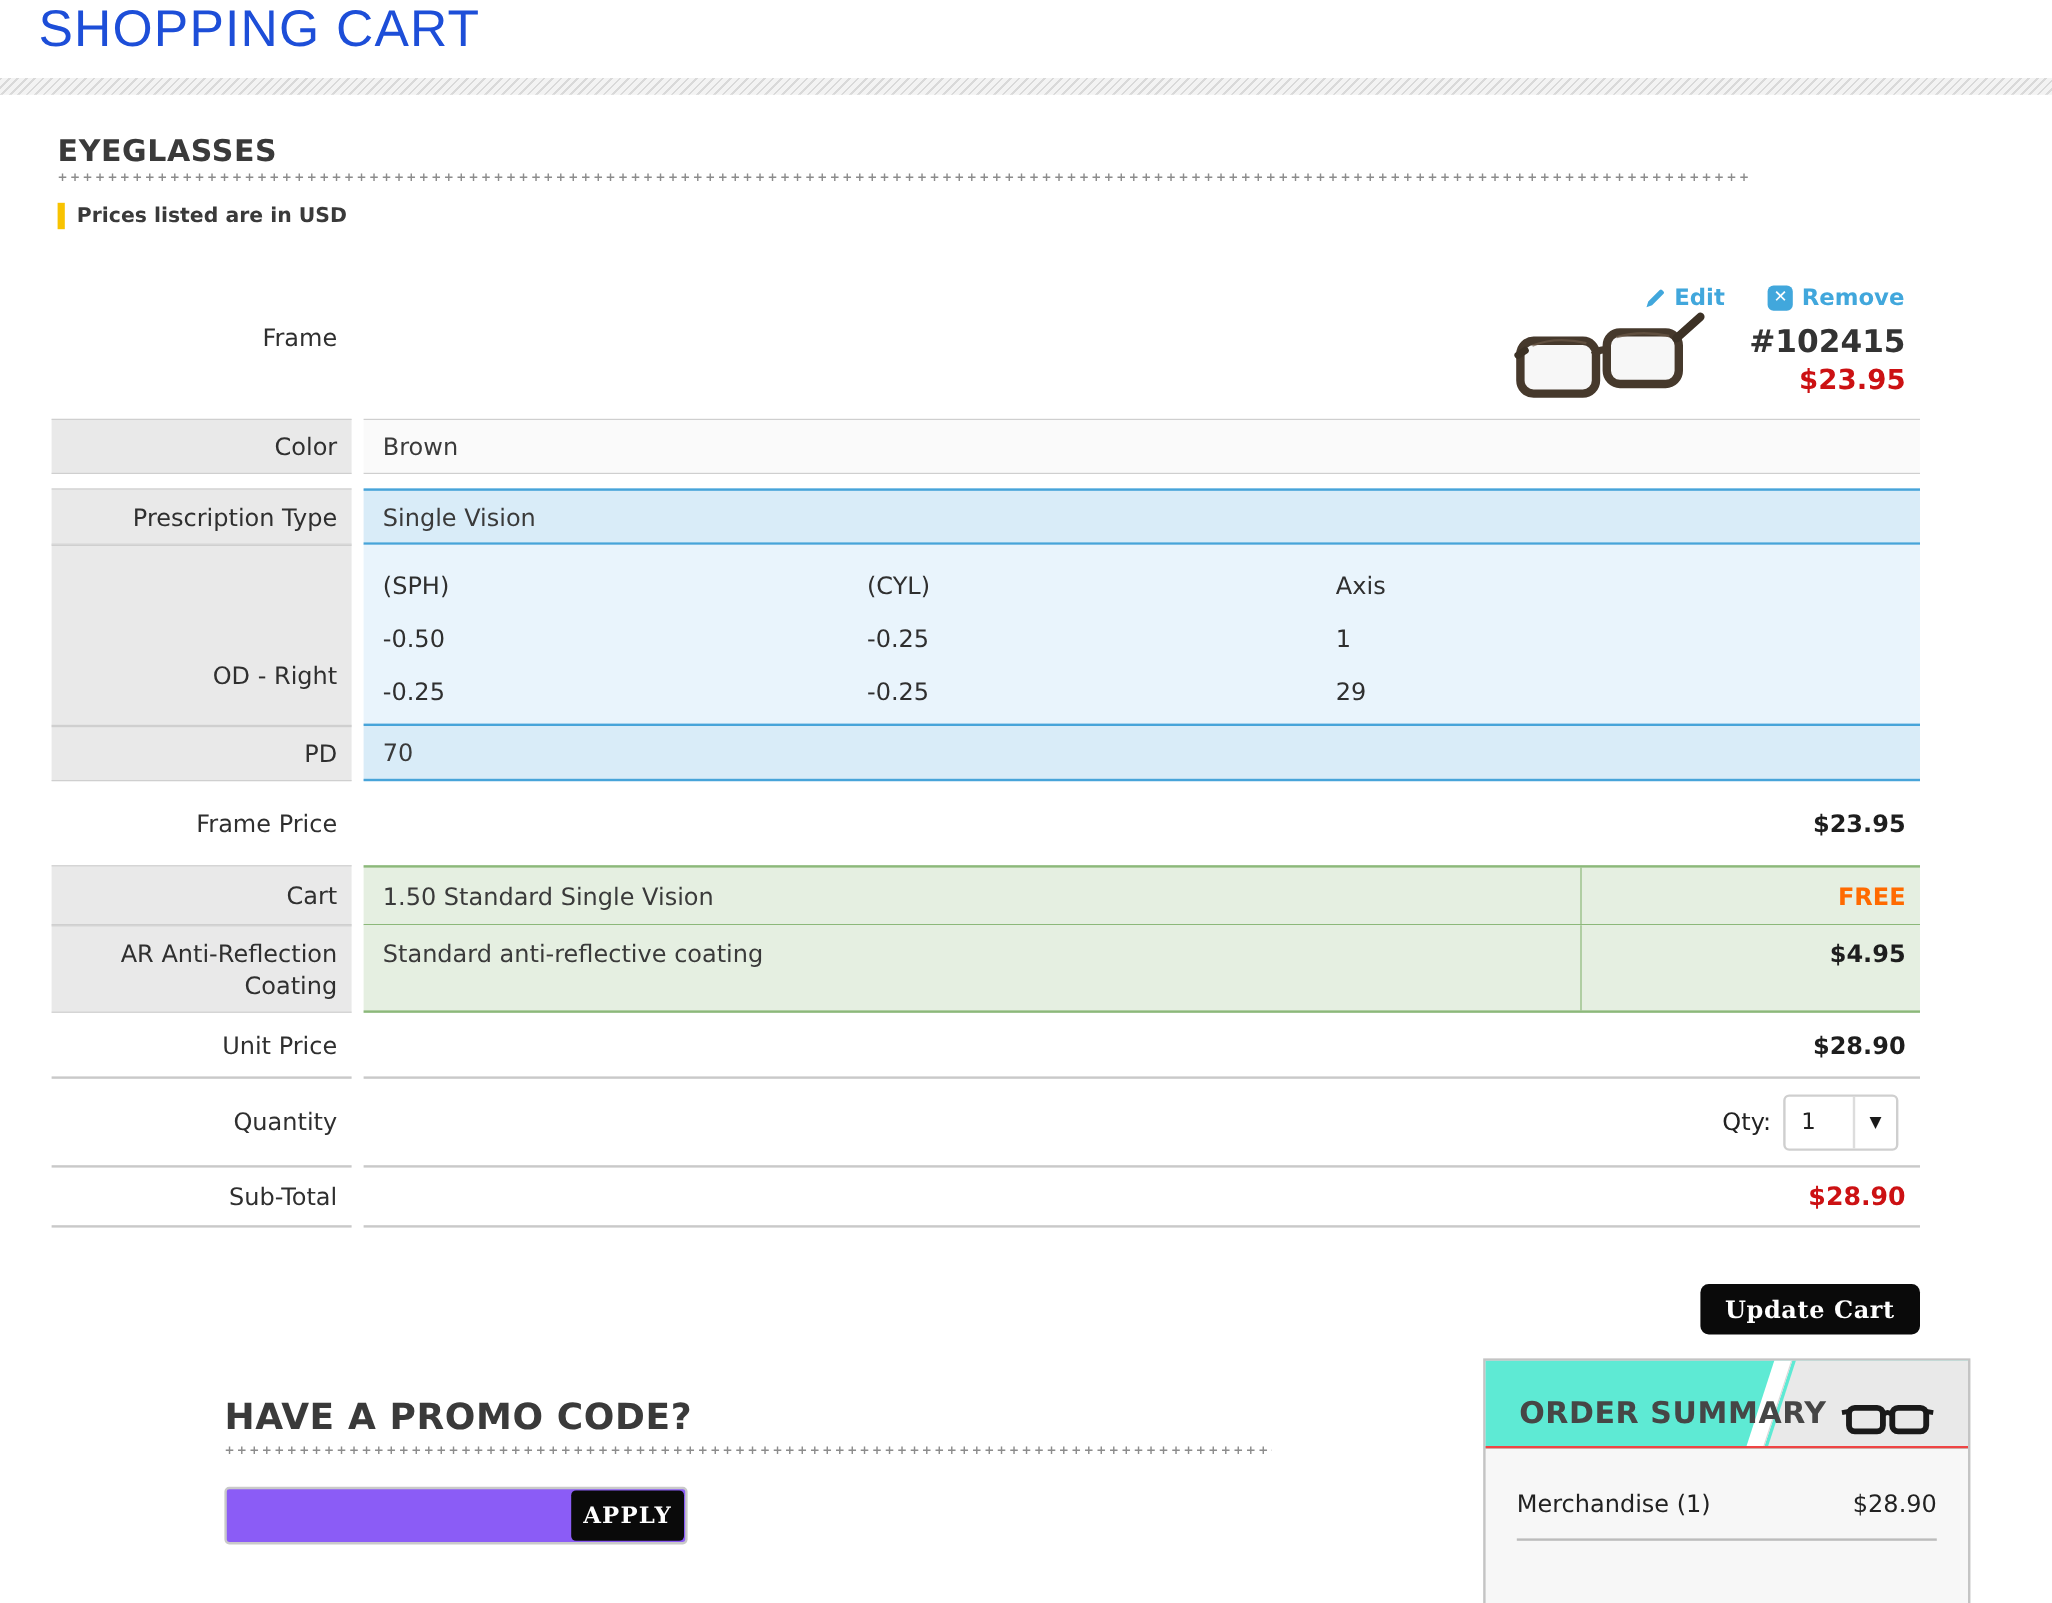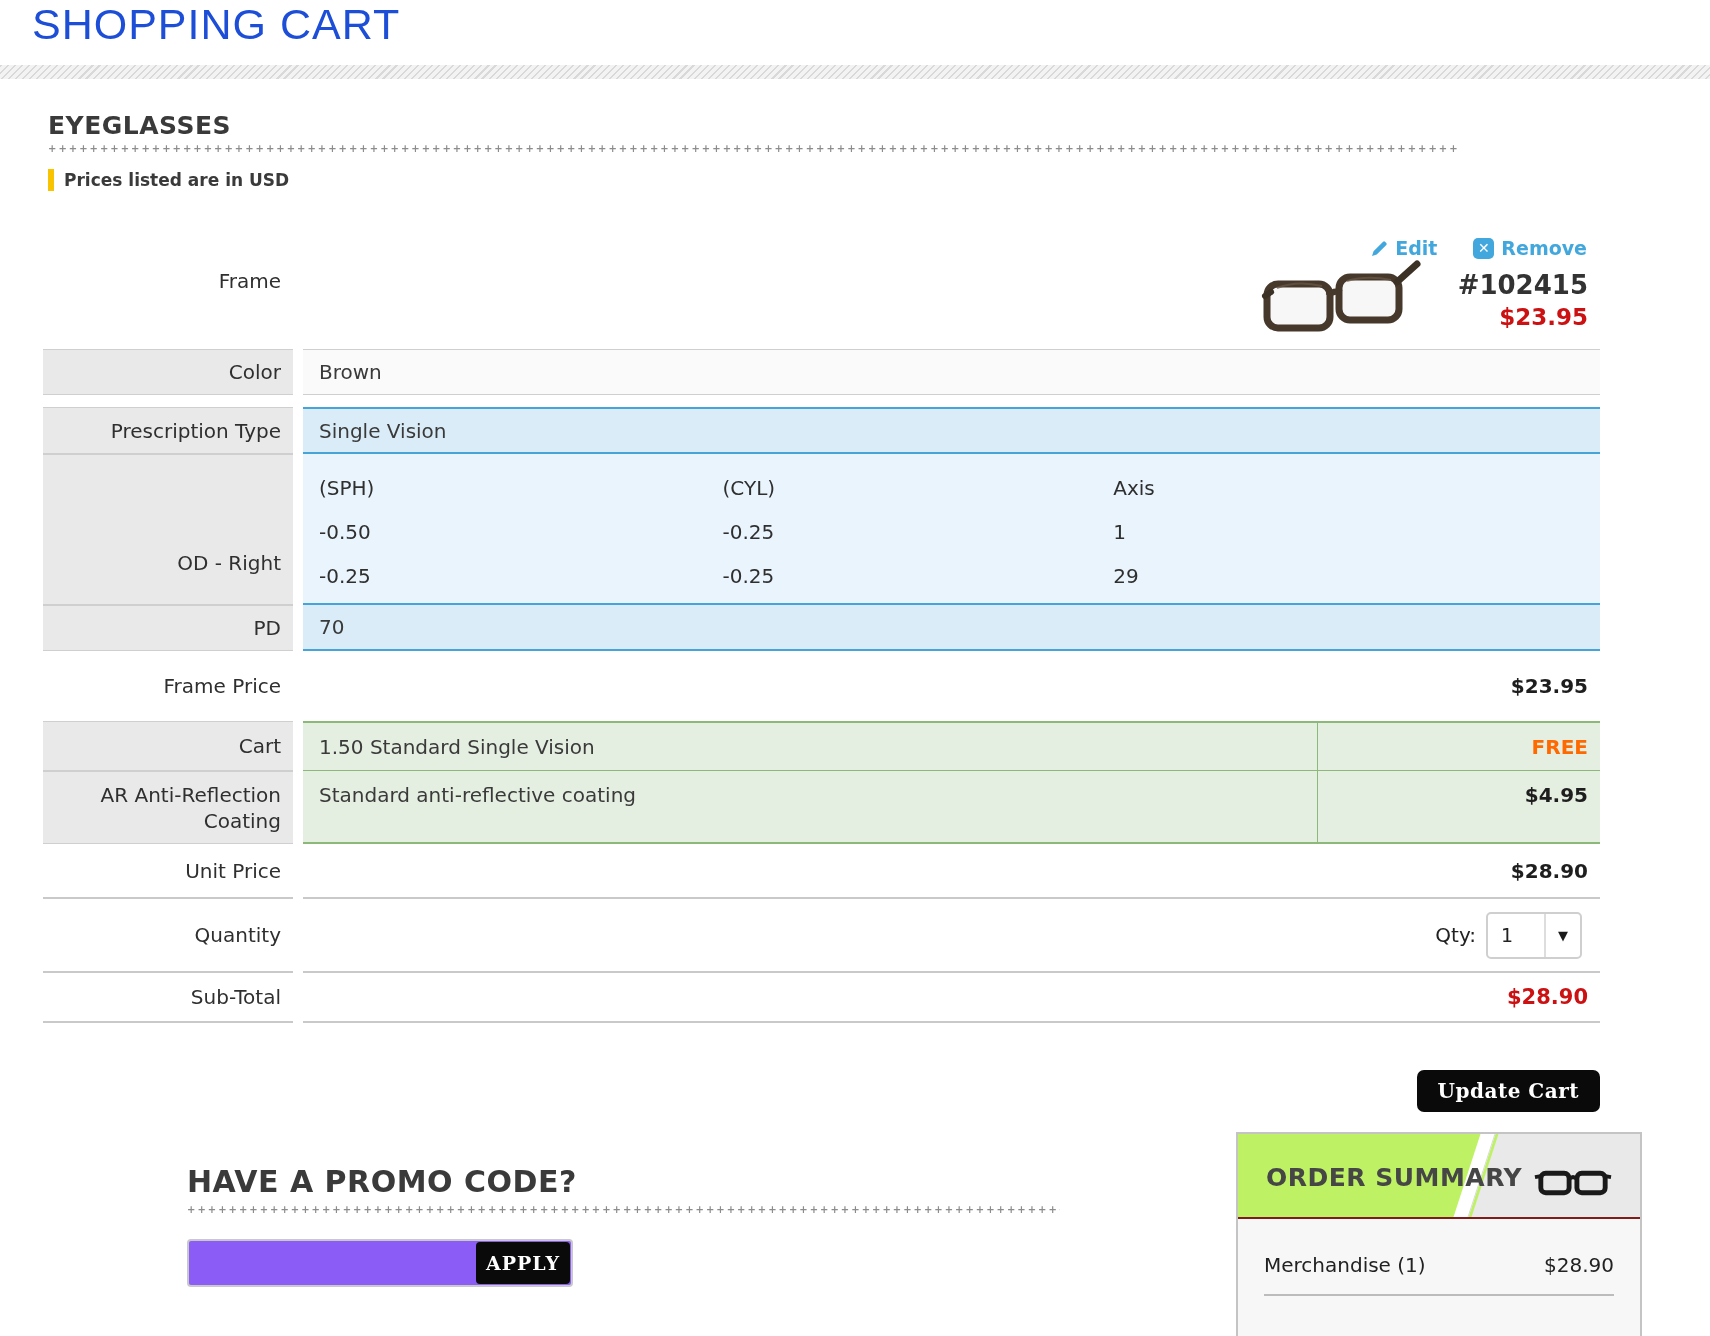--- a/index.html
+++ b/index.html
@@ -120,21 +120,21 @@
   .promo-box{position:relative;margin-top:22px;width:386px;height:48px;background:#8b5cf6;
     border:2px solid #c9c9c9;border-radius:4px;}
   .promo-input{position:absolute;left:0;top:0;width:285px;height:44px;border:none;outline:none;
     padding:0 12px;font-size:18px;font-family:"DejaVu Sans",sans-serif;background:transparent;}
   .apply-btn{position:absolute;right:1px;top:1px;bottom:1px;width:94px;background:var(--button-black);
     color:#fff;border:none;border-radius:4px;font-family:"DejaVu Serif",serif;font-weight:bold;
     font-size:19px;letter-spacing:1px;cursor:pointer;}
 
   .order-summary{position:absolute;right:68px;top:32px;width:406px;height:240px;
     background:#f7f7f7;border:2px solid #c4c4c4;}
-  .os-header{position:relative;height:85px;background:#bef264;border-bottom:2px solid #7f1d1d;overflow:hidden;}
+  .os-header{position:relative;height:73px;background:#5eead4;border-bottom:2px solid #ef4444;overflow:hidden;}
   .os-head-right{position:absolute;top:-5px;bottom:-5px;right:-45px;width:200px;background:#e9e9e9;
     transform:skewX(-18deg);}
   .os-head-slash{position:absolute;top:-5px;bottom:-5px;right:158px;width:15px;background:#fff;
     border-right:1px solid #d9d9d9;transform:skewX(-18deg);}
   .os-title{position:absolute;left:28px;top:29px;font-size:25px;font-weight:bold;color:#464646;letter-spacing:.5px;}
   .os-glasses{position:absolute;right:28px;top:34px;}
   .os-body{padding:0 26px;}
   .os-row{display:flex;justify-content:space-between;margin-top:34px;font-size:20px;color:#222;font-weight:500;}
   .os-divider{margin-top:17px;border-top:2px solid #bcbcbc;}
 </style>

